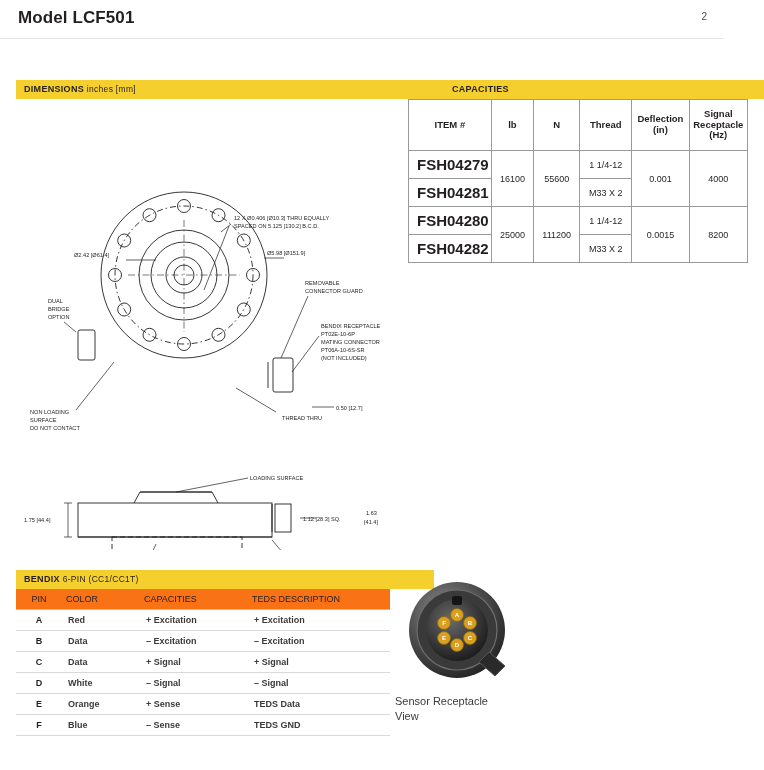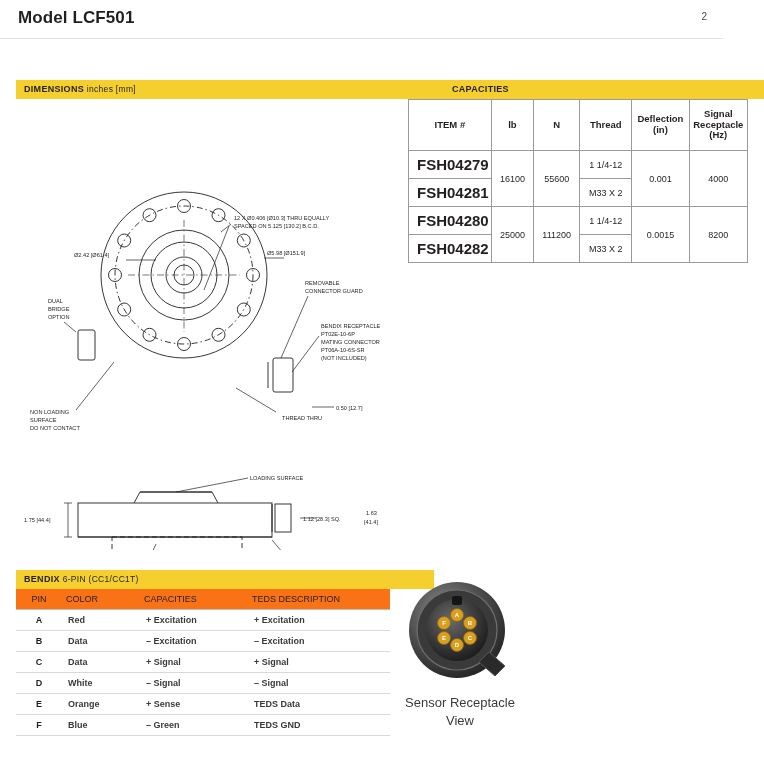--- a/index.html
+++ b/index.html
@@ -139,22 +139,22 @@
     left: 405px;
     top: 578px;
     width: 110px;
     height: 110px;
   }
   .conn-caption {
     position: absolute;
     left: 395px;
     top: 694px;
     width: 130px;
-    text-align: center;
-    font-size: 13px;
+    text-align: left;
+    font-size: 11px;
     color: #3a3a3a;
     line-height: 1.35;
   }
   text { font-family: "Liberation Sans", sans-serif; }
 </style>
 </head>
 <body>
 
 <div class="page-header">
   <div class="page-title">Model LCF501</div>
@@ -257,21 +257,21 @@
     </tr>
     <tr>
       <td class="pin">E</td>
       <td class="color">Orange</td>
       <td class="desc">+ Sense</td>
       <td>TEDS Data</td>
     </tr>
     <tr>
       <td class="pin">F</td>
       <td class="color">Blue</td>
-      <td class="desc">– Green</td>
+      <td class="desc">– Sense</td>
       <td>TEDS GND</td>
     </tr>
   </tbody>
 </table>
 
 <div class="draw-area">
   <svg width="374" height="450" viewBox="0 0 374 450">
     <g fill="none" stroke="#231f20" stroke-width="0.9">
 
       <g>

